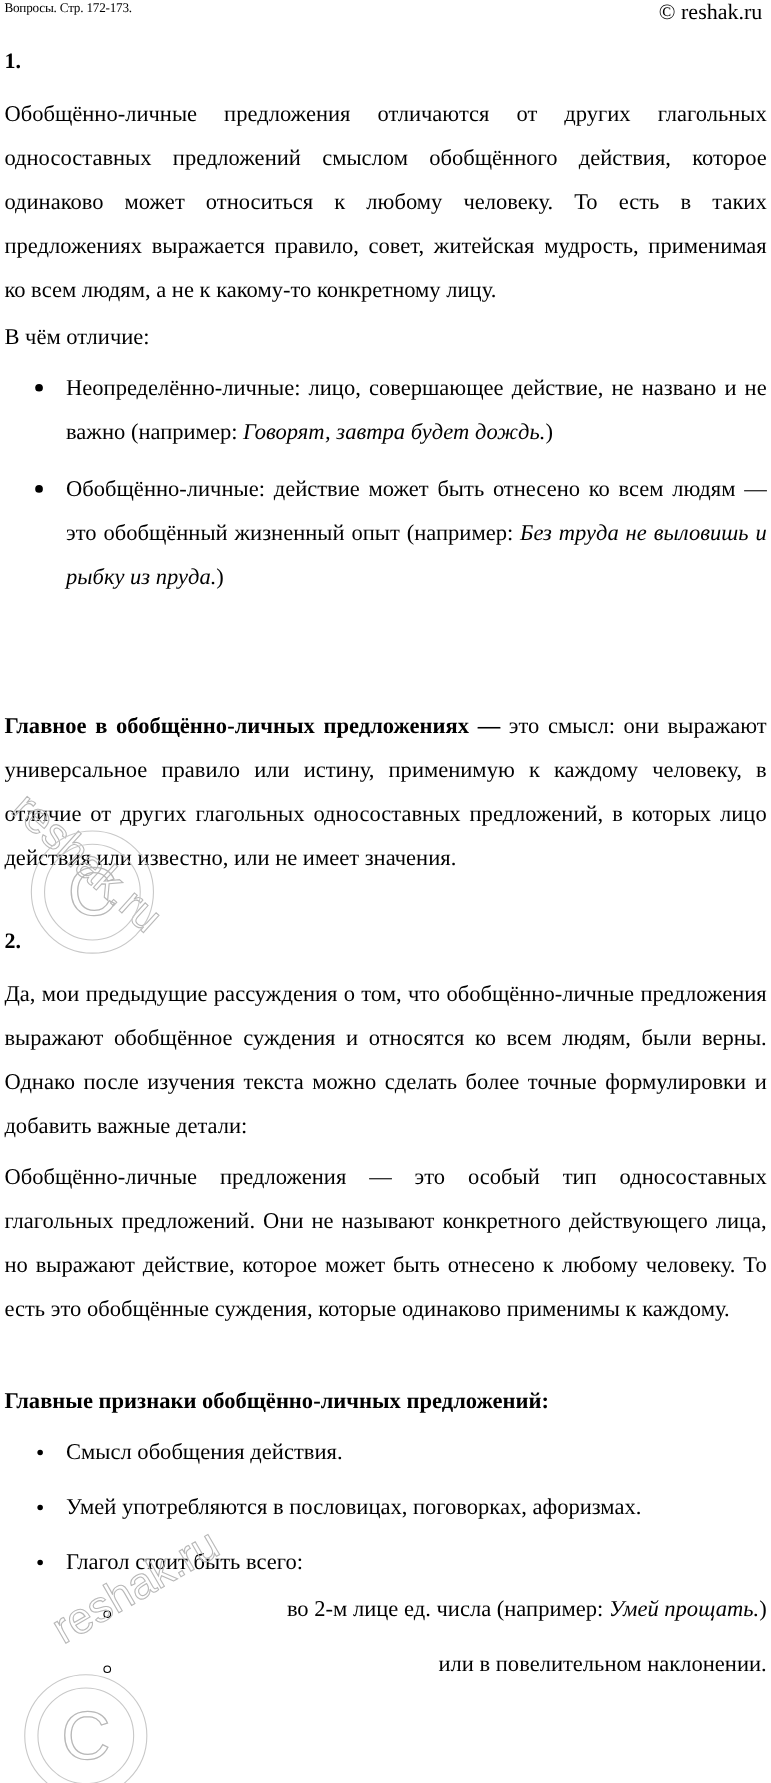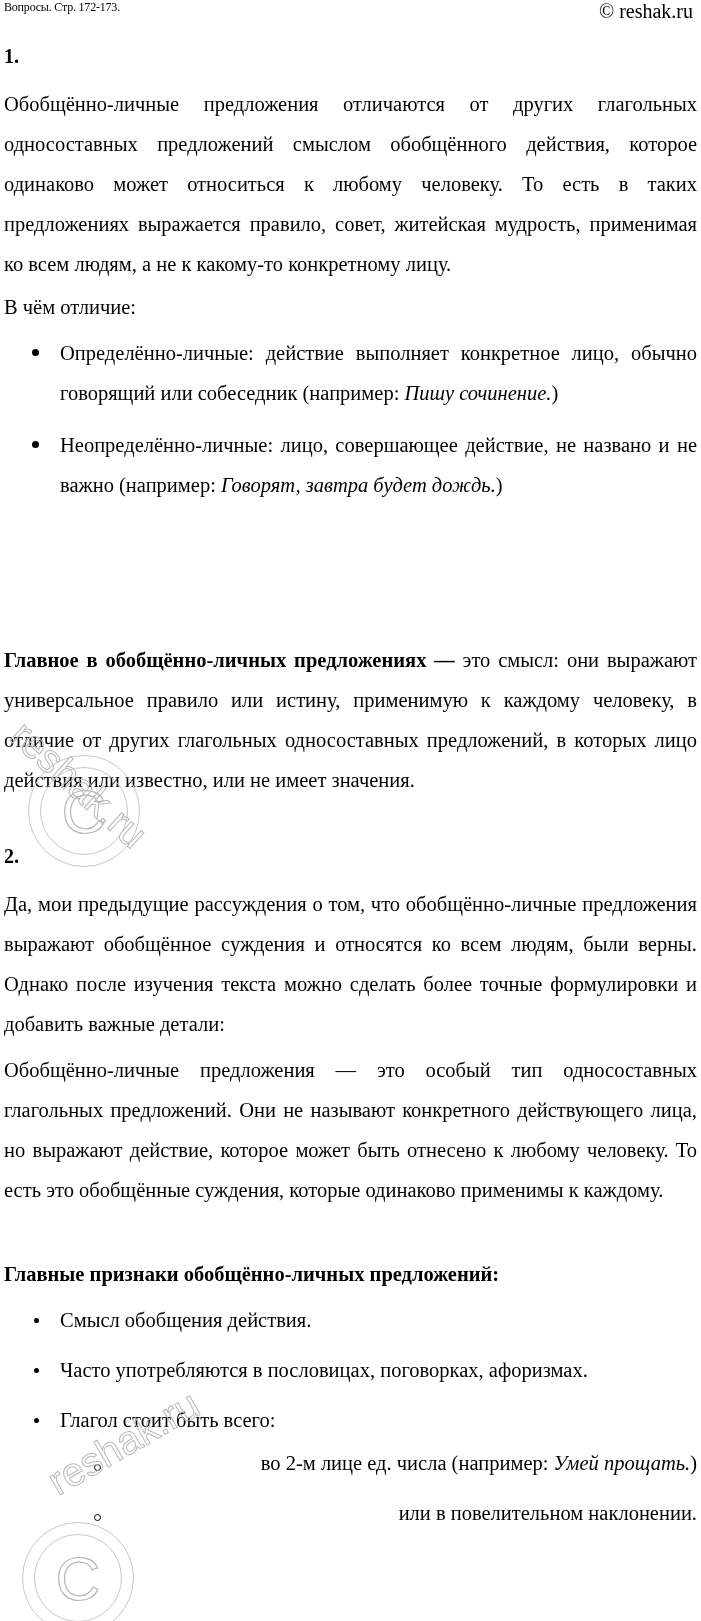--- a/index.html
+++ b/index.html
@@ -41,22 +41,22 @@
 
 <div class="content" style="top:84px;">
   <p class="par last-left">Обобщённо-личные предложения отличаются от других глагольных односоставных предложений смыслом обобщённого действия, которое одинаково может относиться к любому человеку. То есть в таких предложениях выражается правило, совет, житейская мудрость, применимая ко всем людям, а не к какому-то конкретному лицу.</p>
 </div>
 
 <div class="content" style="top:287px;">
   <p class="par">В чём отличие:</p>
 </div>
 
 <ul class="l1" style="top:333px;">
-  <li style="margin-bottom:12px; text-align-last:left;"><span>Определённо-личные: действие выполняет конкретное лицо, обычно говорящий или собеседник (например: </span><span class="it">Пишу сочинение.</span><span>)</span></li>
   <li style="margin-bottom:12px; text-align-last:left;"><span>Неопределённо-личные: лицо, совершающее действие, не названо и не важно (например: </span><span class="it">Говорят, завтра будет дождь.</span><span>)</span></li>
+  <li style="text-align-last:left;"><span>Обобщённо-личные: действие может быть отнесено ко всем людям — это обобщённый жизненный опыт (например: </span><span class="it">Без труда не выловишь и рыбку из пруда.</span><span>)</span></li>
 </ul>
 
 <div class="content" style="top:640px;">
   <p class="par last-left"><span class="bold">Главное в обобщённо-личных предложениях —</span><span> это смысл: они выражают универсальное правило или истину, применимую к каждому человеку, в отличие от других глагольных односоставных предложений, в которых лицо действия или известно, или не имеет значения.</span></p>
 </div>
 
 <div class="qnum" style="top:845px;">2.</div>
 
 <div class="content" style="top:884px;">
   <p class="par last-left">Да, мои предыдущие рассуждения о том, что обобщённо-личные предложения выражают обобщённое суждения и относятся ко всем людям, были верны. Однако после изучения текста можно сделать более точные формулировки и добавить важные детали:</p>
@@ -65,21 +65,21 @@
 <div class="content" style="top:1050px;">
   <p class="par last-left">Обобщённо-личные предложения — это особый тип односоставных глагольных предложений. Они не называют конкретного действующего лица, но выражают действие, которое может быть отнесено к любому человеку. То есть это обобщённые суждения, которые одинаково применимы к каждому.</p>
 </div>
 
 <div class="content" style="top:1254px;">
   <p class="par bold">Главные признаки обобщённо-личных предложений:</p>
 </div>
 
 <ul class="l1 small" style="top:1300px;">
   <li style="margin-bottom:10px;"><span>Смысл обобщения действия.</span></li>
-  <li style="margin-bottom:10px;"><span>Часто употребляются в пословицах, поговорках, афоризмах.</span></li>
+  <li style="margin-bottom:10px;"><span>Умей употребляются в пословицах, поговорках, афоризмах.</span></li>
   <li><span>Глагол стоит быть всего:</span></li>
 </ul>
 
 <ul class="l2" style="top:1443px;text-align:right;">
   <li style="margin-bottom:10px;"><span>во 2-м лице ед. числа (например: </span><span class="it">Умей прощать.</span><span>)</span></li>
   <li><span>или в повелительном наклонении.</span></li>
 </ul>
 
 <div class="wm wm-text" style="left:32px; top:712px;">reshak.ru</div>
 <div class="wm wm-c" style="left:28px; top:755px;">

